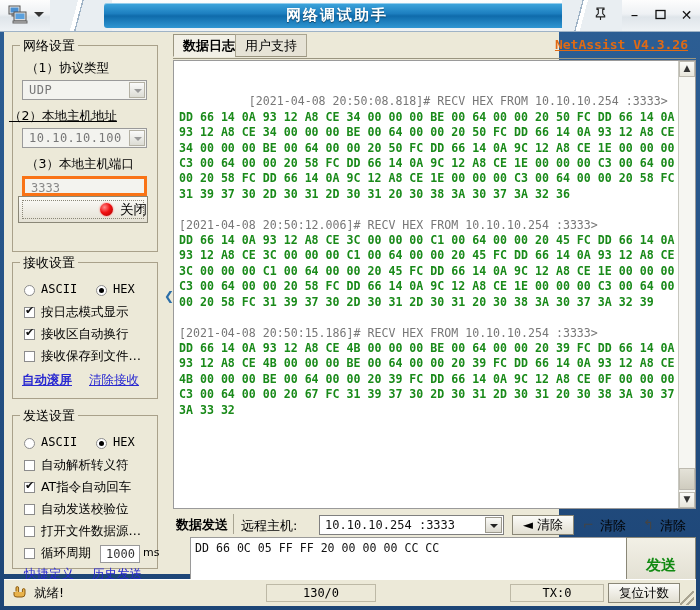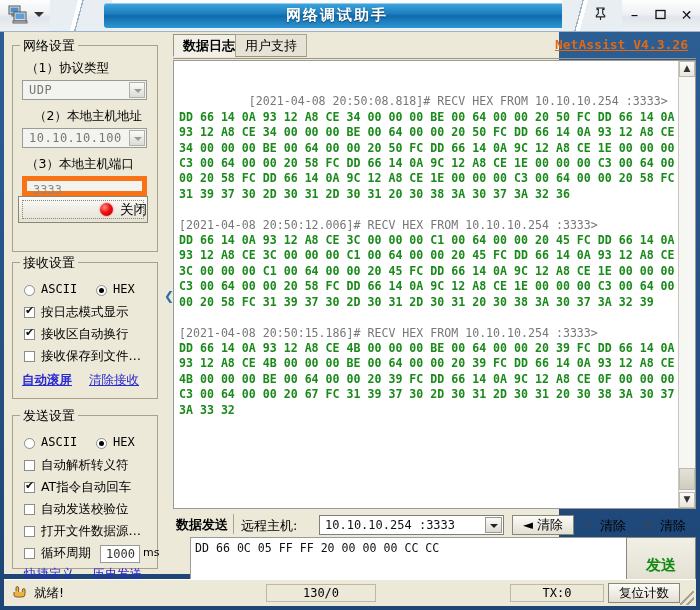--- a/index.html
+++ b/index.html
@@ -100,21 +100,21 @@
     background:linear-gradient(to bottom,#fafafa,#dcdcd4);
     border:1px solid #b4b1a4;box-sizing:border-box;
   }
   .combo .carrow:after{
     content:"";position:absolute;left:4px;top:6px;width:0;height:0;
     border-left:4px solid transparent;border-right:4px solid transparent;
     border-top:4px solid #9a9a9a;
   }
   .textbox{
     position:absolute;height:20px;box-sizing:border-box;
-    border:5px solid #f97316;background:#f3f3ef;
+    border:3px solid #f97316;background:#f3f3ef;
   }
   .textbox .ctext{
     position:absolute;left:6px;top:2px;font-size:12px;color:#888;
     font-family:"DejaVu Sans Mono","Liberation Mono",monospace;
   }
   .btn-close{
     position:absolute;left:14px;top:164px;width:130px;height:27px;
     box-sizing:border-box;
     background:linear-gradient(to bottom,#fbfbf8,#e4e1d4);
     border:1px solid #8a8777;
@@ -381,21 +381,21 @@
 
       <div class="group g-net">
         <div class="g-title">网络设置</div>
       </div>
       <div class="lbl" style="left:22px;top:28px;">（1）协议类型</div>
       <div class="combo" style="left:18px;top:48px;width:125px;">
         <div class="ctext">UDP</div>
         <div class="carrow"></div>
       </div>
 
-      <div class="lbl" style="left:30px;top:76px;">（2）本地主机地址</div>
+      <div class="lbl" style="left:5px;top:76px;text-decoration:underline;">（2）本地主机地址</div>
       <div class="combo" style="left:18px;top:96px;width:125px;">
         <div class="ctext">10.10.10.100</div>
         <div class="carrow"></div>
       </div>
 
       <div class="lbl" style="left:22px;top:124px;">（3）本地主机端口</div>
       <div class="textbox" style="left:18px;top:144px;width:125px;">
         <div class="ctext">3333</div>
       </div>
 

